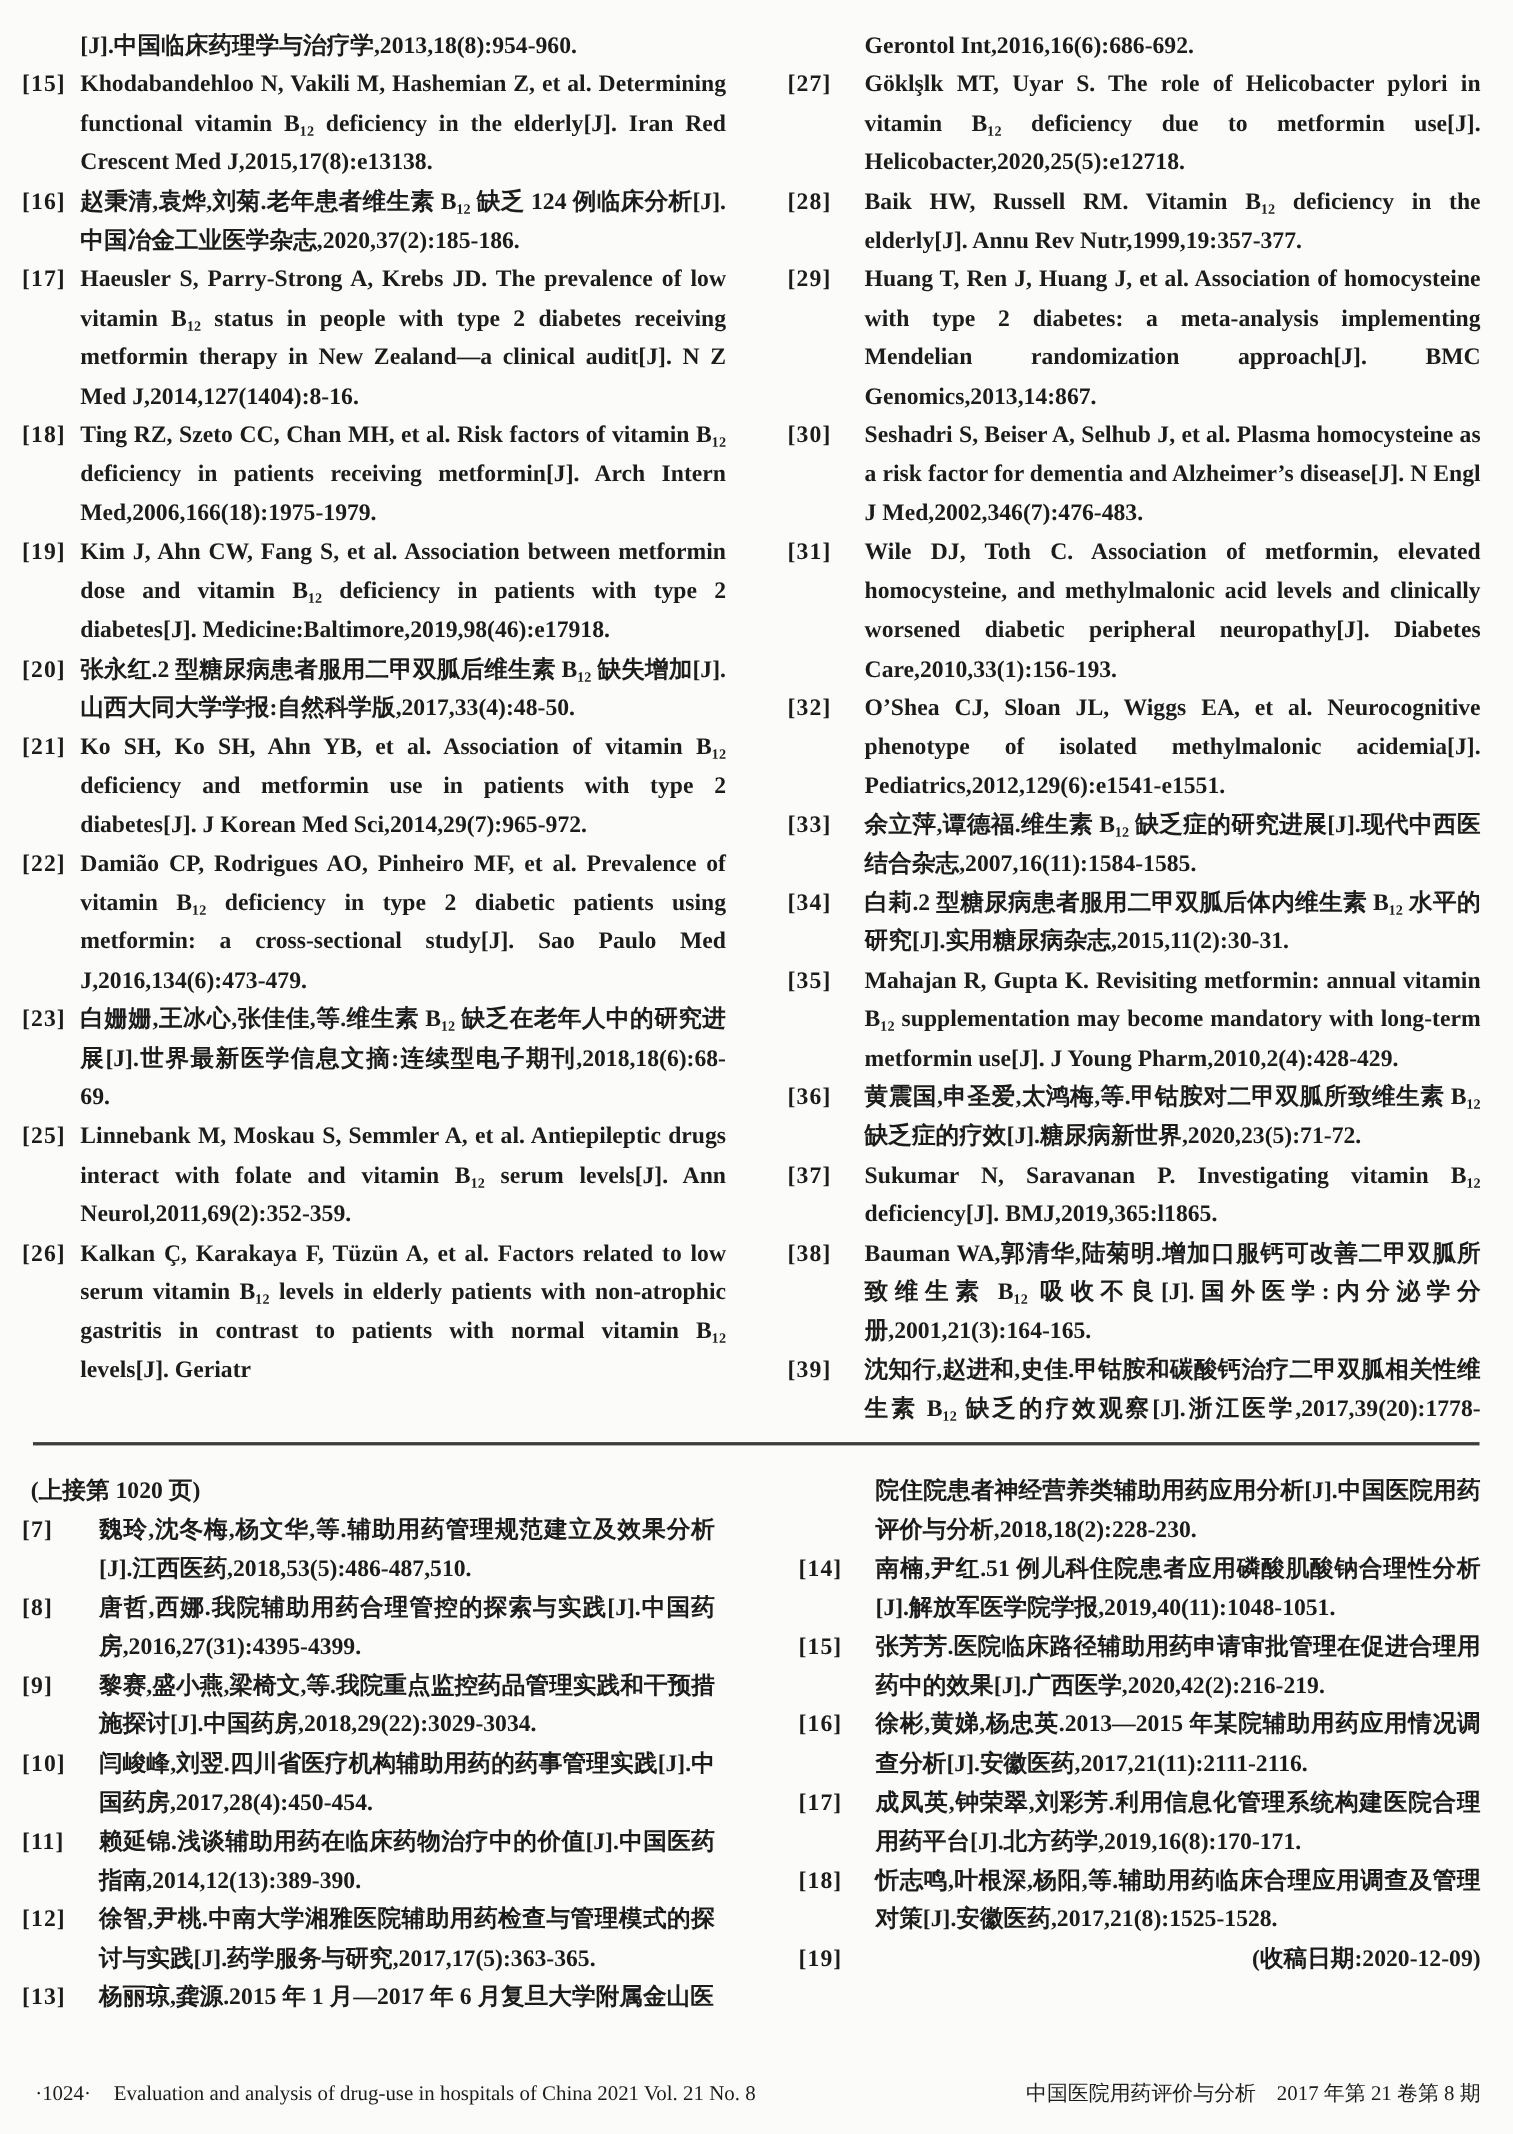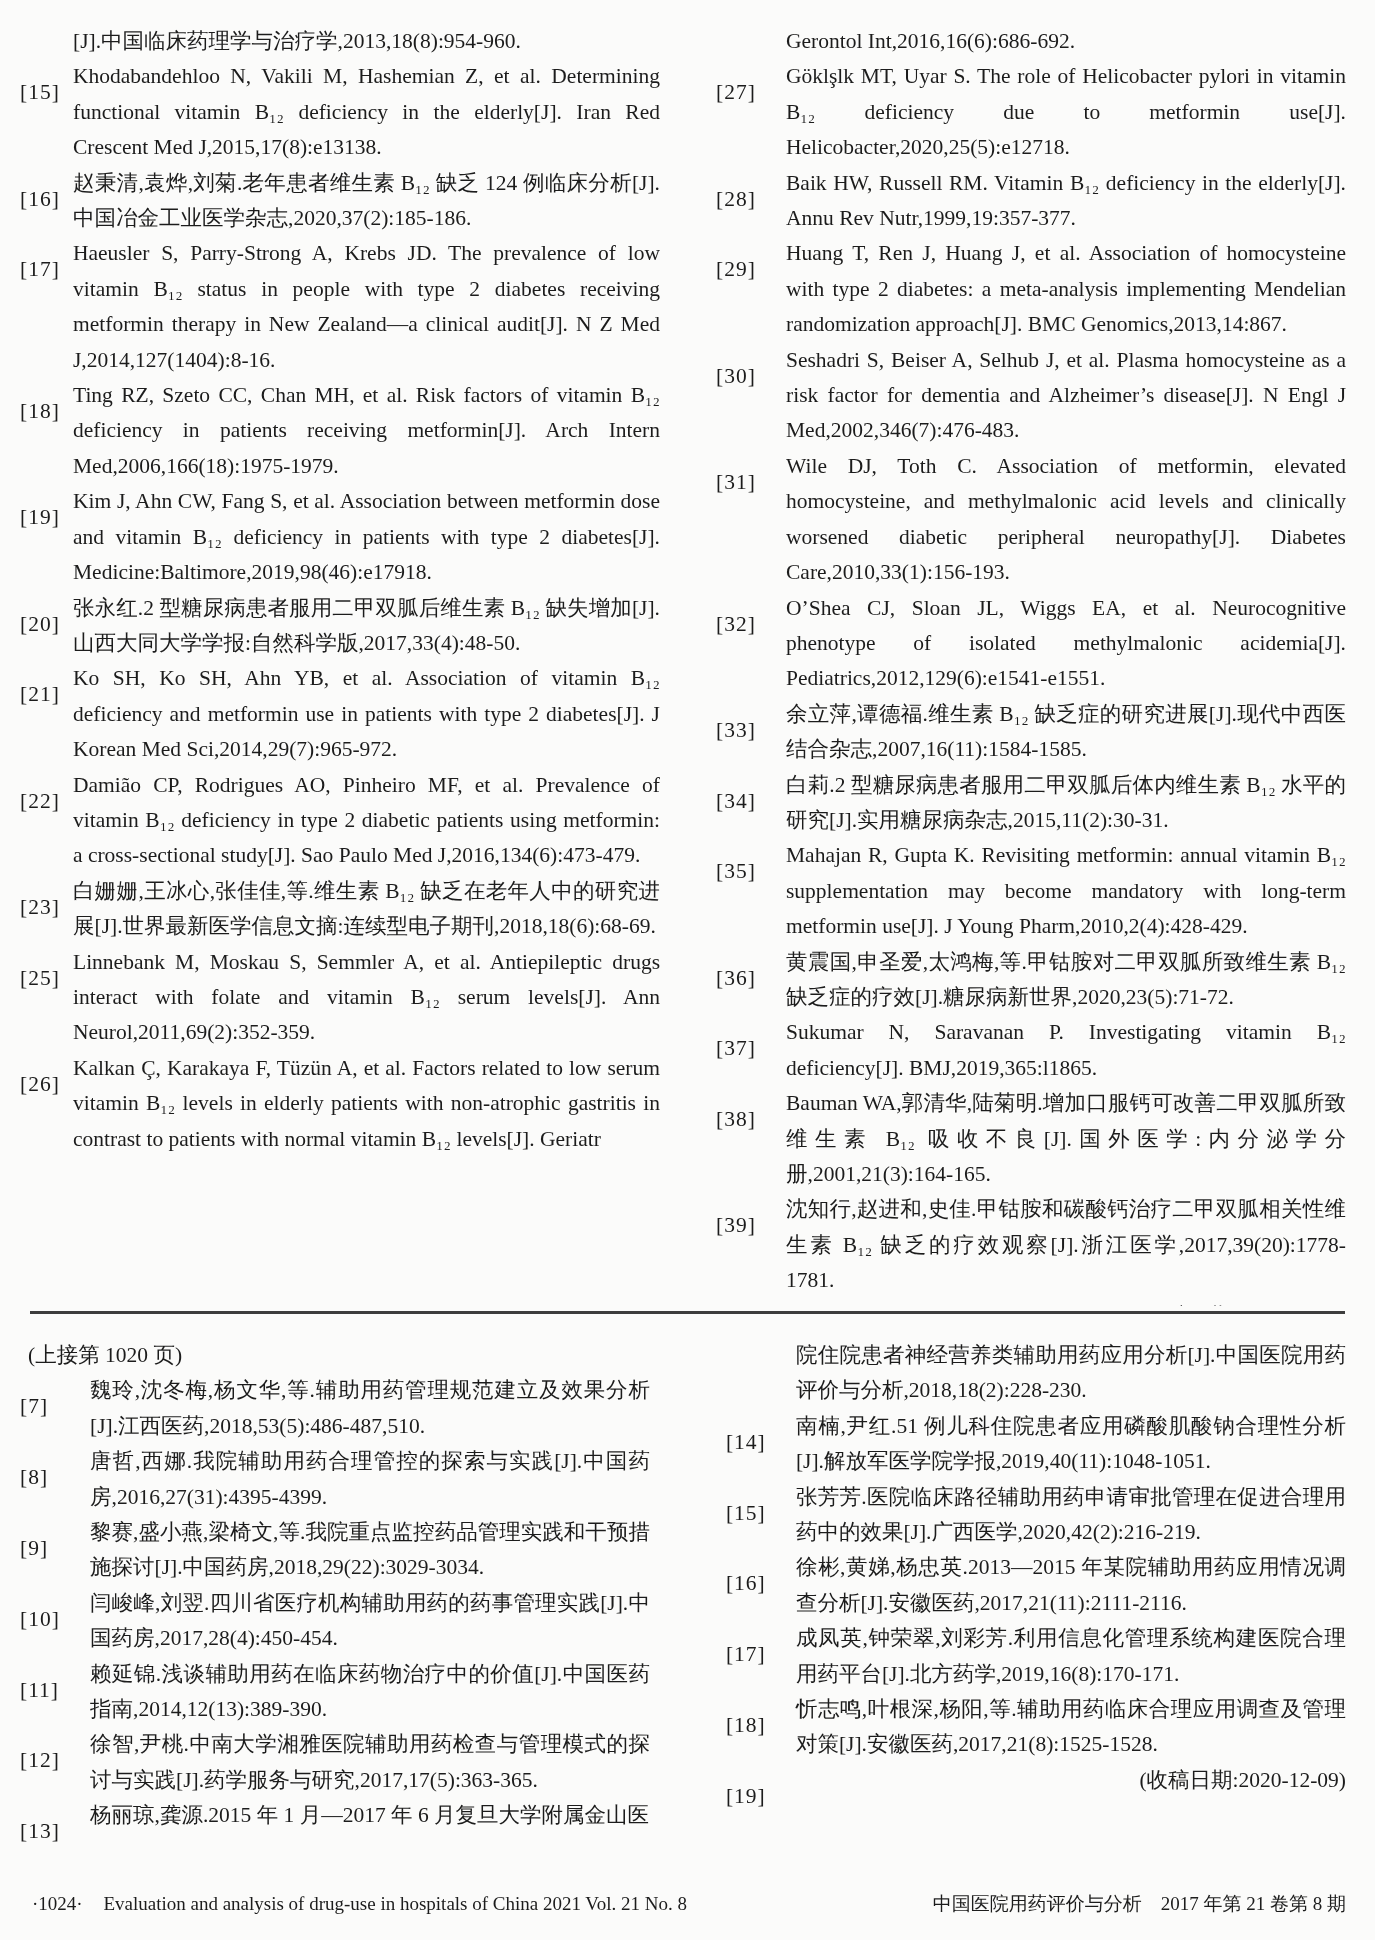--- a/index.html
+++ b/index.html
@@ -4,32 +4,32 @@
 <style>
   html, body { margin: 0; padding: 0; }
   body {
     width: 1375px; height: 1940px;
     background: #fbfbfa;
     color: #1c1c1c;
     font-family: "Liberation Serif", "DejaVu Serif", serif;
   }
   .page { position: relative; width: 1375px; height: 1940px; overflow: hidden; }
 
-  .section { position: absolute; left: 20px; width: 1326px; display: flex; }
+  .section { position: absolute; left: 20px; width: 1326px; display: flex; font-weight: bold; }
   .section.top    { top: 24px;  height: 1282px; overflow: hidden; }
   .section.bottom { top: 1338px; height: 548px; overflow: hidden; gap: 20px; }
 
   .col { font-size: 21.5px; line-height: 35.4px; text-align: justify; }
   .col.left  { width: 640px; margin-right: 56px; }
   .col.right { width: 630px; }
 
   .ref { position: relative; }
   .indent-53 > .ref { padding-left: 53px; }
   .indent-70 > .ref { padding-left: 70px; }
-  .ref-num { position: absolute; left: 0; top: 16px; letter-spacing: 1px; white-space: nowrap; }
+  .ref-num { position: absolute; left: 0; top: 0; letter-spacing: 1px; white-space: nowrap; }
 
   .received  { text-align: right; }
   .continued { text-align: left; padding-left: 8px; }
 
   .divider {
     position: absolute; left: 30px; top: 1311px;
     width: 1315px; height: 2.5px; background: #3d3d3d;
   }
 
   .footer {

